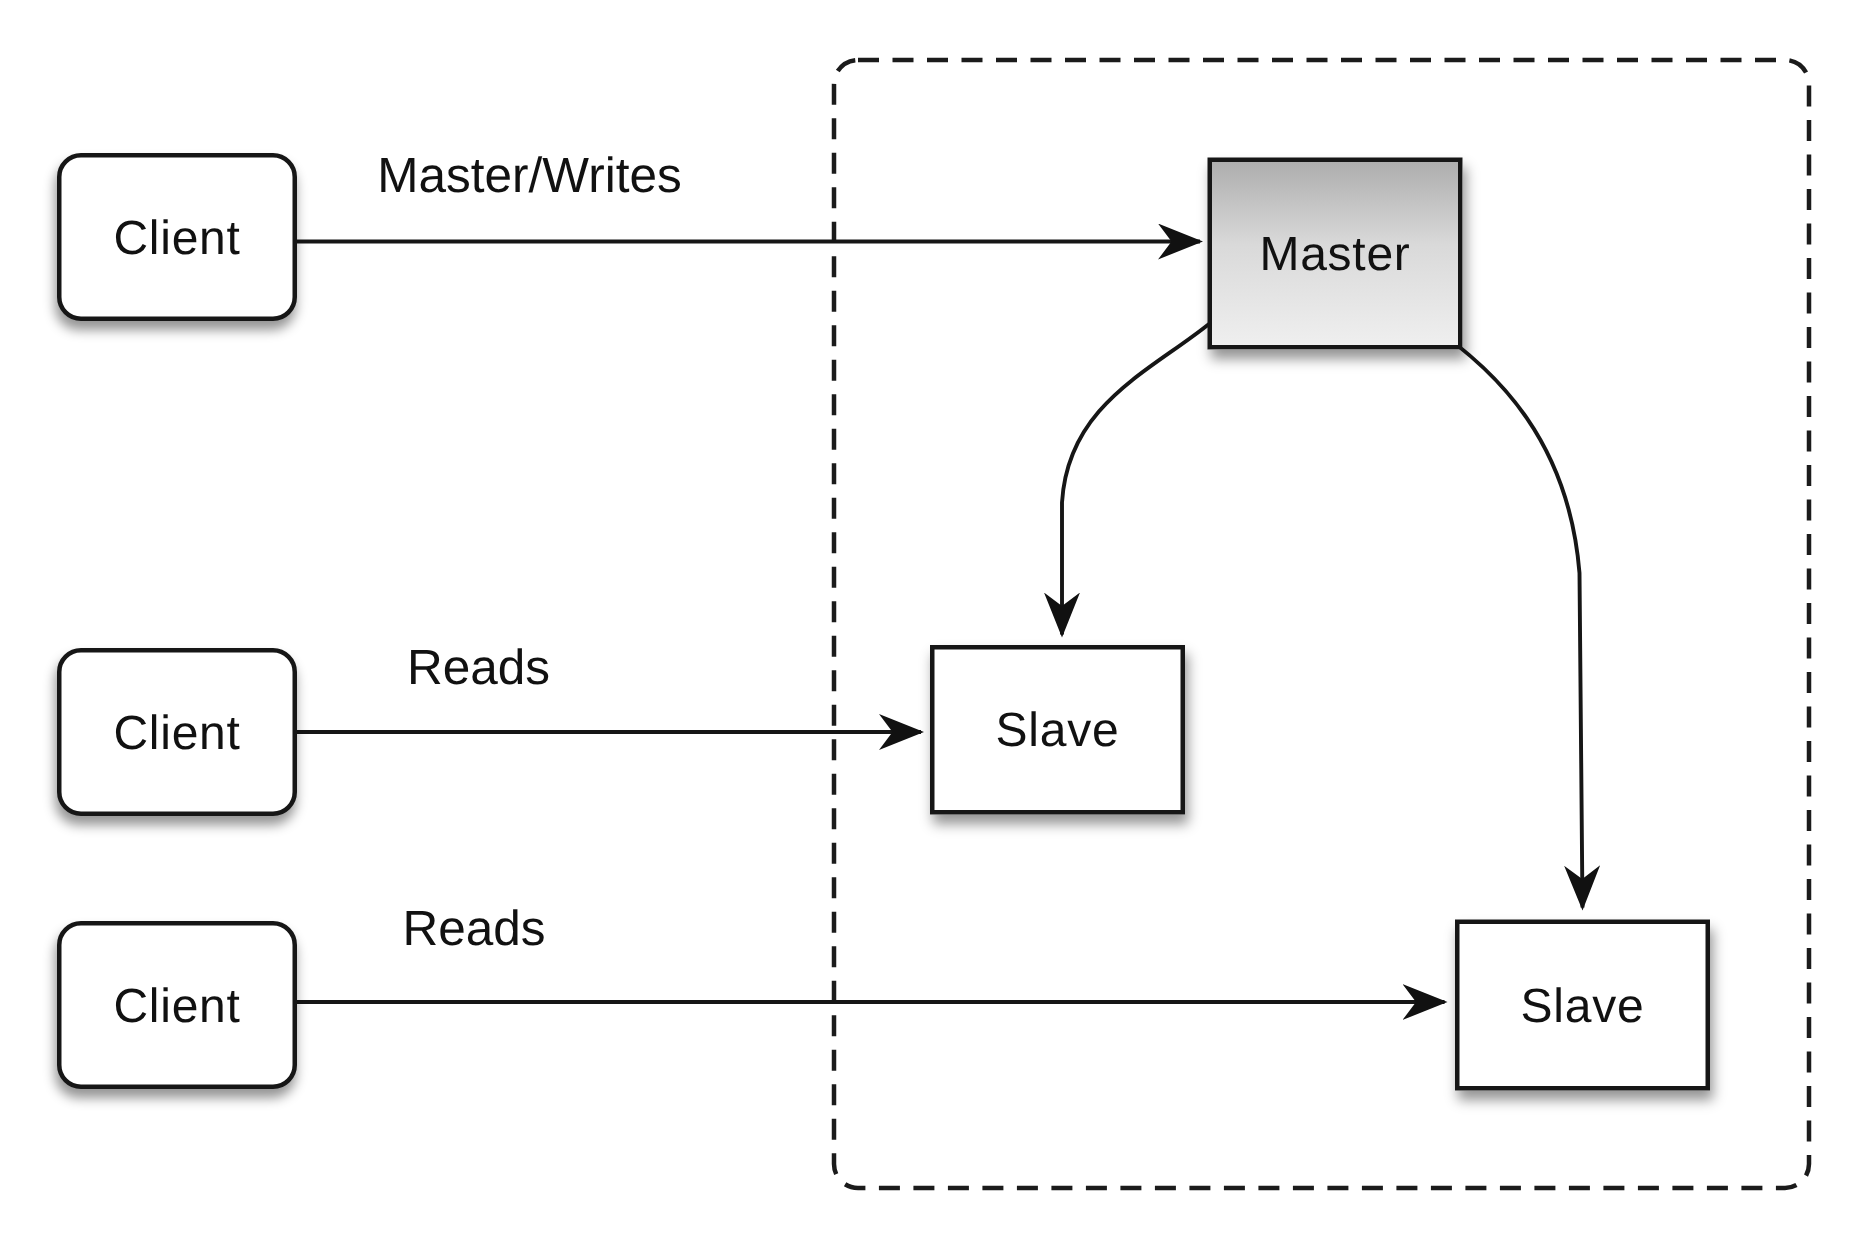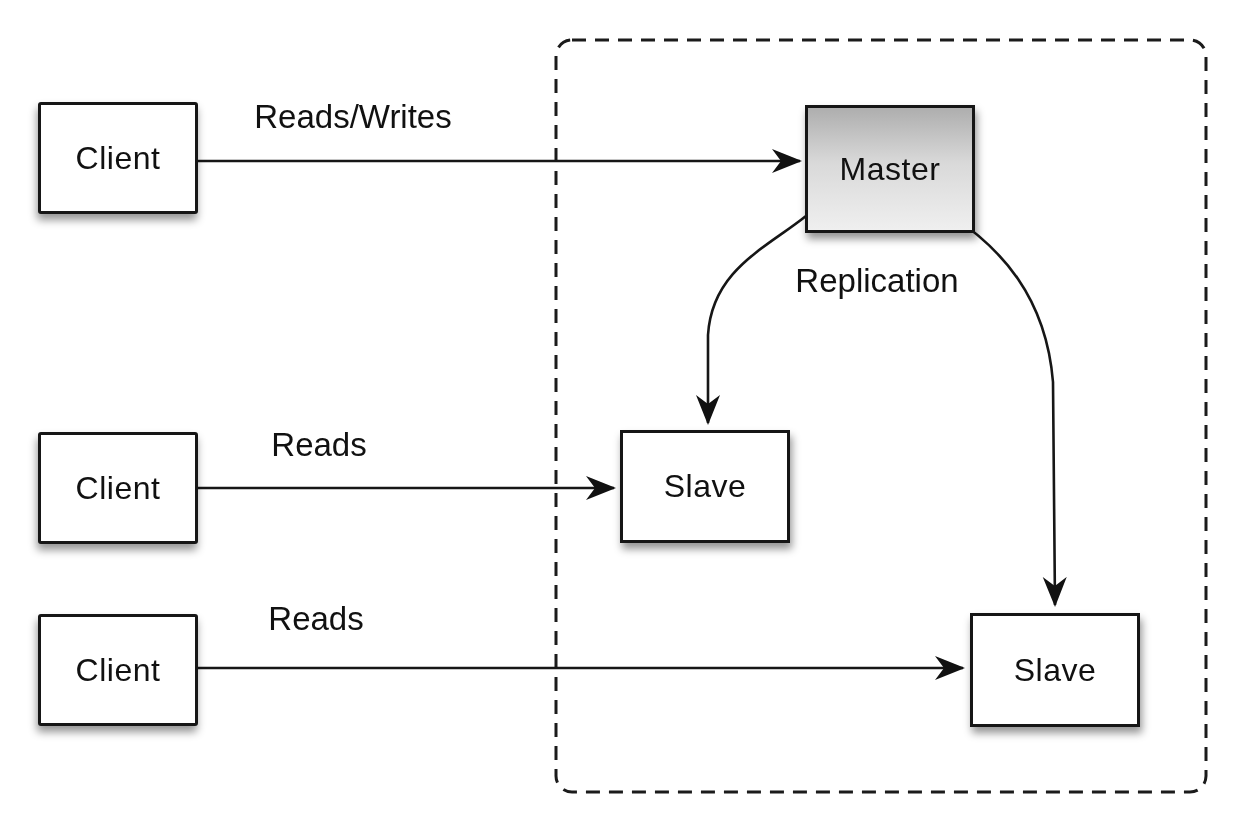--- a/index.html
+++ b/index.html
@@ -32,21 +32,21 @@
     align-items: center;
     justify-content: center;
     font-size: 32px;
     letter-spacing: 0.5px;
     box-shadow: 2px 6px 8px rgba(0,0,0,0.42);
   }
   .client {
     left: 38px;
     width: 160px;
     height: 112px;
-    border-radius: 3px;
+    border-radius: 16px;
     box-shadow: -1px 6px 8px rgba(0,0,0,0.42);
   }
   .client-1 { top: 102px; }
   .client-2 { top: 432px; }
   .client-3 { top: 614px; }
   .master {
     left: 805px;
     top: 105px;
     width: 170px;
     height: 128px;
@@ -117,21 +117,20 @@
   </div>
 
   <div class="node slave-1">
     <span>Slave</span>
   </div>
 
   <div class="node slave-2">
     <span>Slave</span>
   </div>
 
-  <div class="edge-label lbl-reads-writes">Reads/Writes</div>
+  <div class="edge-label lbl-reads-writes">Master/Writes</div>
 
   <div class="edge-label lbl-reads-2">Reads</div>
 
   <div class="edge-label lbl-reads-3">Reads</div>
 
-  <div class="edge-label lbl-replication">Replication</div>
 
 </div>
 
 </body></html>

